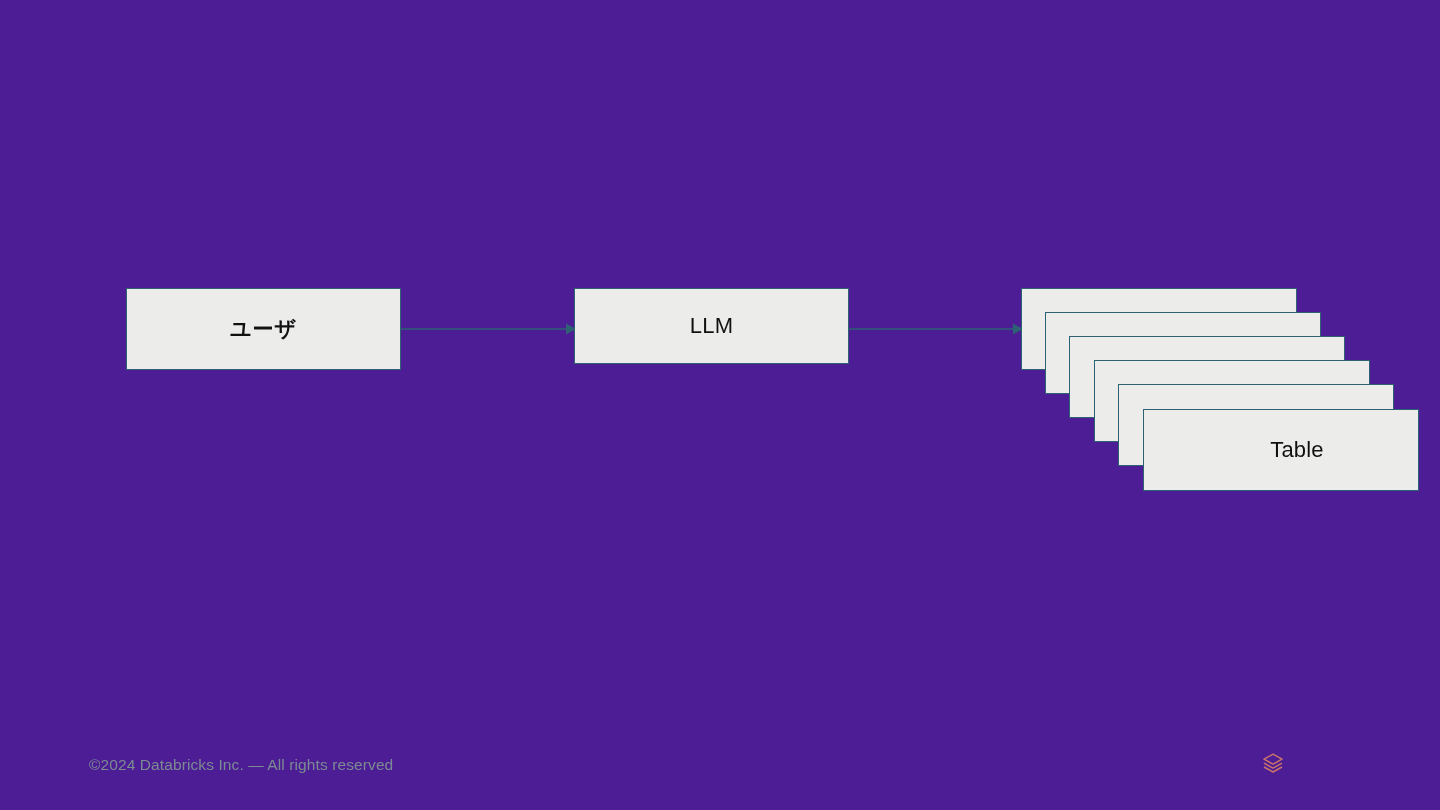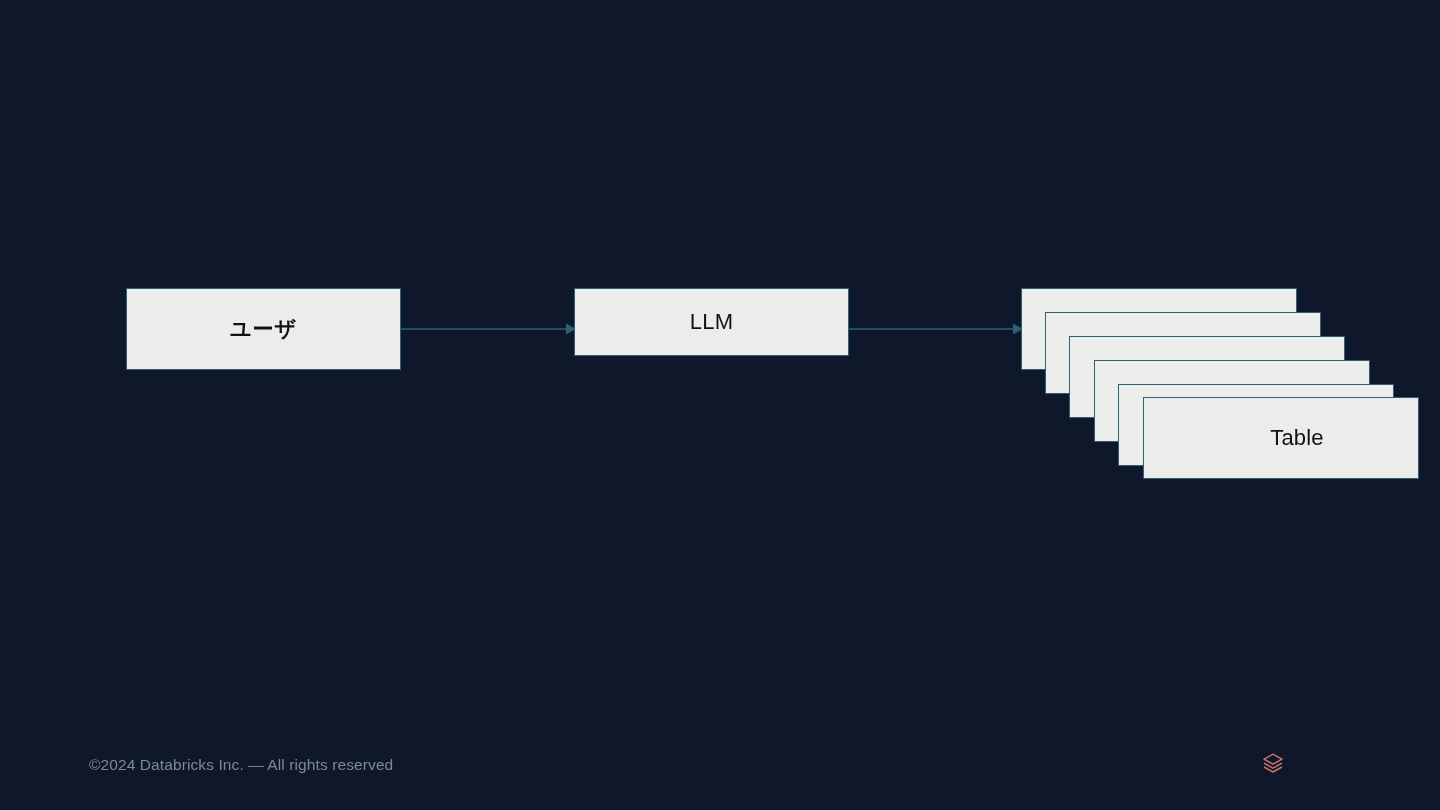--- a/index.html
+++ b/index.html
@@ -16,21 +16,21 @@
     font-family: "Liberation Sans", "DejaVu Sans", sans-serif;
     position: relative;
   }
 
   
   .slide {
     position: absolute;
     inset: 0;
     width: 1440px;
     height: 810px;
-    background: #0f172a;
+    background: #4c1d95;
   }
 
   
   .node {
     position: absolute;
     background: #ececeb;
     border: 1.5px solid #2d6173;
     display: flex;
     align-items: center;
     justify-content: center;
@@ -58,21 +58,21 @@
     top: 288px;
     width: 275px;
     height: 82px;
   }
 
   
   #node-llm {
     left: 574px;
     top: 288px;
     width: 275px;
-    height: 68px;
+    height: 76px;
   }
 
   
   .table-stack {
     position: absolute;
     left: 1021px;
     top: 288px;
     width: 400px;
     height: 205px;
   }
@@ -80,21 +80,21 @@
   .table-stack .node {
     width: 276px;
     height: 82px;
   }
 
   .stack-0 { left: 0px;   top: 0px;   z-index: 1; }
   .stack-1 { left: 24px;  top: 24px;  z-index: 2; }
   .stack-2 { left: 48px;  top: 48px;  z-index: 3; }
   .stack-3 { left: 73px;  top: 72px;  z-index: 4; }
   .stack-4 { left: 97px;  top: 96px;  z-index: 5; }
-  .stack-5 { left: 122px; top: 109px; z-index: 6; padding-left: 32px; }
+  .stack-5 { left: 122px; top: 121px; z-index: 6; padding-left: 32px; }
 
   
   .connector {
     position: absolute;
     height: 20px;
     pointer-events: none;
   }
 
   #connector-user-llm {
     left: 400px;

